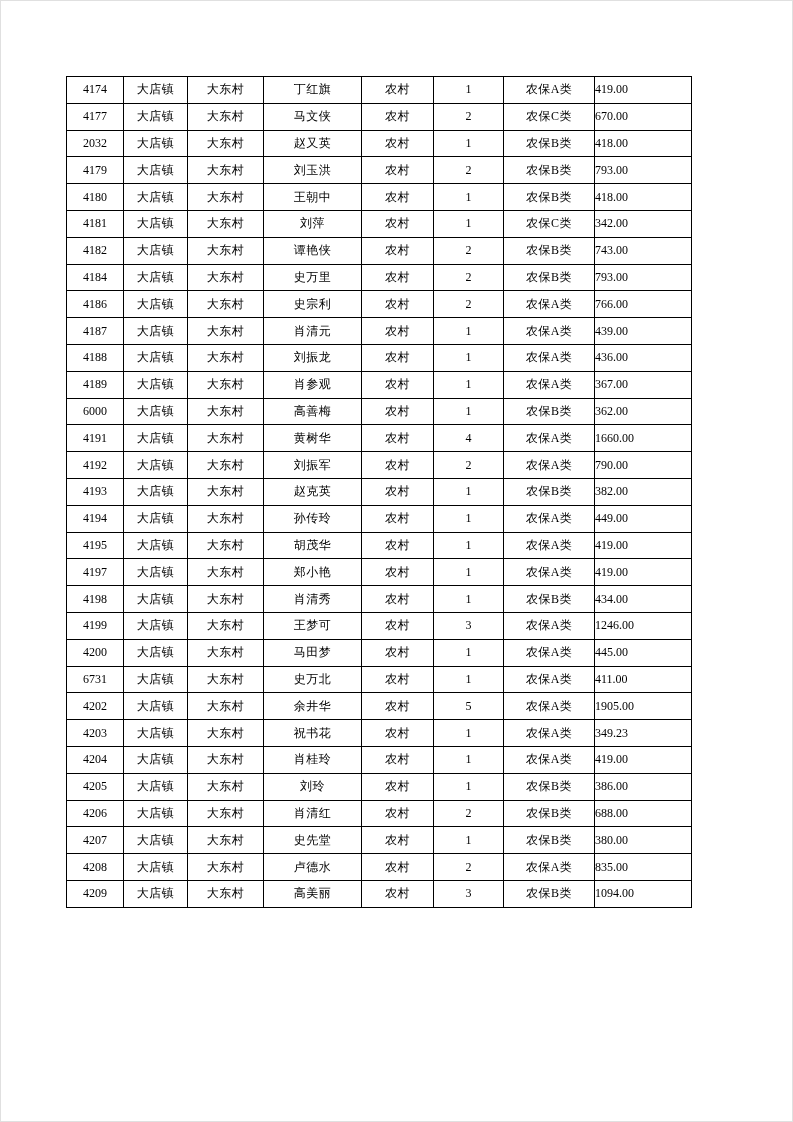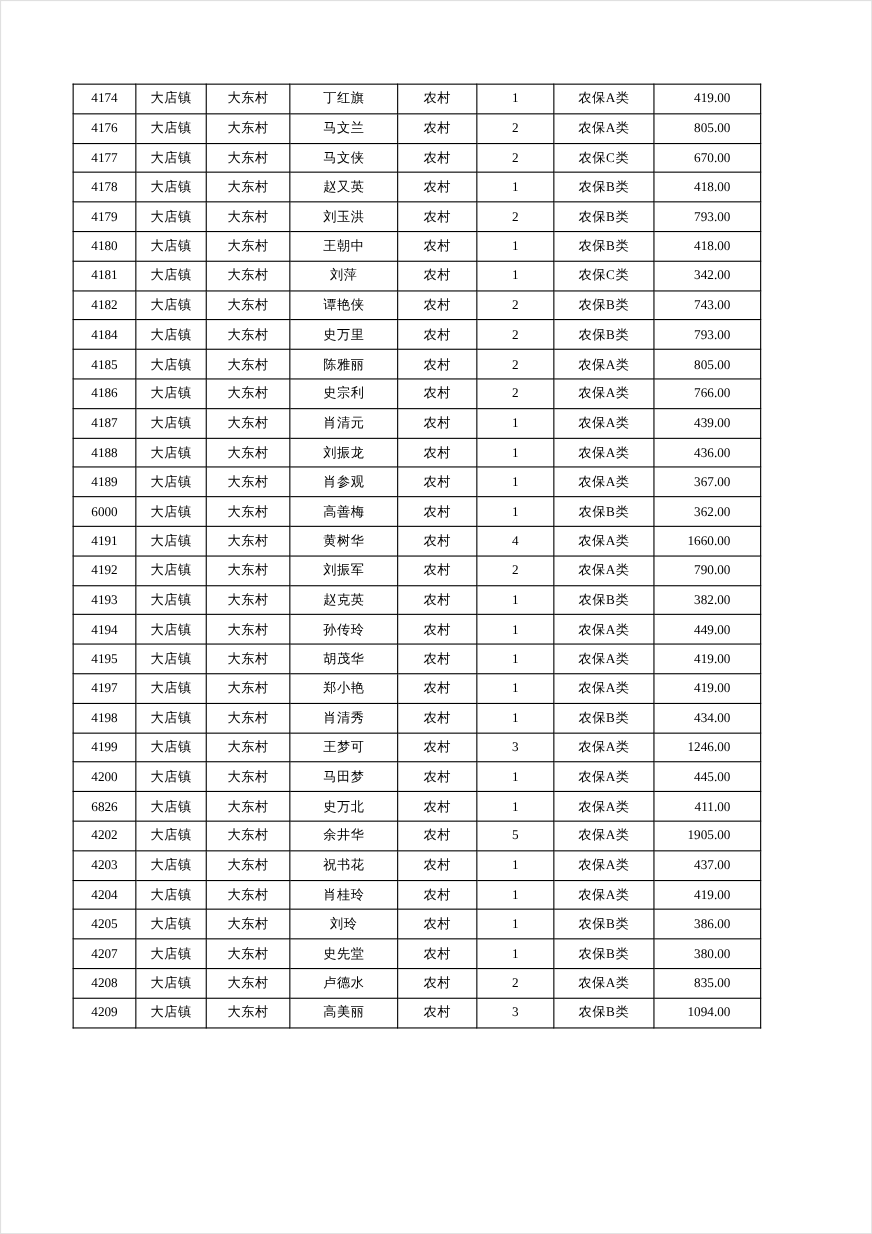--- a/index.html
+++ b/index.html
@@ -31,21 +31,21 @@
     border: 1px solid #000000;
     height: 25.8px;
     padding: 0;
     text-align: center;
     vertical-align: middle;
     white-space: nowrap;
     overflow: hidden;
     letter-spacing: 0.5px;
   }
   table.data-table td.col-amount {
-    text-align: right;
+    text-align: left;
     padding-right: 27px;
     letter-spacing: 0px;
   }
   table.data-table td.col-id,
   table.data-table td.col-count {
     letter-spacing: 0px;
   }
 </style>
 </head>
 <body>
@@ -67,41 +67,31 @@
           <td class="col-id">4174</td>
           <td class="col-town">大店镇</td>
           <td class="col-village">大东村</td>
           <td class="col-name">丁红旗</td>
           <td class="col-type">农村</td>
           <td class="col-count">1</td>
           <td class="col-category">农保A类</td>
           <td class="col-amount">419.00</td>
         </tr>
         <tr>
-          <td class="col-id">4176</td>
-          <td class="col-town">大店镇</td>
-          <td class="col-village">大东村</td>
-          <td class="col-name">马文兰</td>
-          <td class="col-type">农村</td>
-          <td class="col-count">2</td>
-          <td class="col-category">农保A类</td>
-          <td class="col-amount">805.00</td>
-        </tr>
-        <tr>
           <td class="col-id">4177</td>
           <td class="col-town">大店镇</td>
           <td class="col-village">大东村</td>
           <td class="col-name">马文侠</td>
           <td class="col-type">农村</td>
           <td class="col-count">2</td>
           <td class="col-category">农保C类</td>
           <td class="col-amount">670.00</td>
         </tr>
         <tr>
-          <td class="col-id">4178</td>
+          <td class="col-id">2032</td>
           <td class="col-town">大店镇</td>
           <td class="col-village">大东村</td>
           <td class="col-name">赵又英</td>
           <td class="col-type">农村</td>
           <td class="col-count">1</td>
           <td class="col-category">农保B类</td>
           <td class="col-amount">418.00</td>
         </tr>
         <tr>
           <td class="col-id">4179</td>
@@ -147,30 +137,20 @@
           <td class="col-id">4184</td>
           <td class="col-town">大店镇</td>
           <td class="col-village">大东村</td>
           <td class="col-name">史万里</td>
           <td class="col-type">农村</td>
           <td class="col-count">2</td>
           <td class="col-category">农保B类</td>
           <td class="col-amount">793.00</td>
         </tr>
         <tr>
-          <td class="col-id">4185</td>
-          <td class="col-town">大店镇</td>
-          <td class="col-village">大东村</td>
-          <td class="col-name">陈雅丽</td>
-          <td class="col-type">农村</td>
-          <td class="col-count">2</td>
-          <td class="col-category">农保A类</td>
-          <td class="col-amount">805.00</td>
-        </tr>
-        <tr>
           <td class="col-id">4186</td>
           <td class="col-town">大店镇</td>
           <td class="col-village">大东村</td>
           <td class="col-name">史宗利</td>
           <td class="col-type">农村</td>
           <td class="col-count">2</td>
           <td class="col-category">农保A类</td>
           <td class="col-amount">766.00</td>
         </tr>
         <tr>
@@ -297,21 +277,21 @@
           <td class="col-id">4200</td>
           <td class="col-town">大店镇</td>
           <td class="col-village">大东村</td>
           <td class="col-name">马田梦</td>
           <td class="col-type">农村</td>
           <td class="col-count">1</td>
           <td class="col-category">农保A类</td>
           <td class="col-amount">445.00</td>
         </tr>
         <tr>
-          <td class="col-id">6826</td>
+          <td class="col-id">6731</td>
           <td class="col-town">大店镇</td>
           <td class="col-village">大东村</td>
           <td class="col-name">史万北</td>
           <td class="col-type">农村</td>
           <td class="col-count">1</td>
           <td class="col-category">农保A类</td>
           <td class="col-amount">411.00</td>
         </tr>
         <tr>
           <td class="col-id">4202</td>
@@ -324,41 +304,51 @@
           <td class="col-amount">1905.00</td>
         </tr>
         <tr>
           <td class="col-id">4203</td>
           <td class="col-town">大店镇</td>
           <td class="col-village">大东村</td>
           <td class="col-name">祝书花</td>
           <td class="col-type">农村</td>
           <td class="col-count">1</td>
           <td class="col-category">农保A类</td>
-          <td class="col-amount">437.00</td>
+          <td class="col-amount">349.23</td>
         </tr>
         <tr>
           <td class="col-id">4204</td>
           <td class="col-town">大店镇</td>
           <td class="col-village">大东村</td>
           <td class="col-name">肖桂玲</td>
           <td class="col-type">农村</td>
           <td class="col-count">1</td>
           <td class="col-category">农保A类</td>
           <td class="col-amount">419.00</td>
         </tr>
         <tr>
           <td class="col-id">4205</td>
           <td class="col-town">大店镇</td>
           <td class="col-village">大东村</td>
           <td class="col-name">刘玲</td>
           <td class="col-type">农村</td>
           <td class="col-count">1</td>
           <td class="col-category">农保B类</td>
           <td class="col-amount">386.00</td>
+        </tr>
+        <tr>
+          <td class="col-id">4206</td>
+          <td class="col-town">大店镇</td>
+          <td class="col-village">大东村</td>
+          <td class="col-name">肖清红</td>
+          <td class="col-type">农村</td>
+          <td class="col-count">2</td>
+          <td class="col-category">农保B类</td>
+          <td class="col-amount">688.00</td>
         </tr>
         <tr>
           <td class="col-id">4207</td>
           <td class="col-town">大店镇</td>
           <td class="col-village">大东村</td>
           <td class="col-name">史先堂</td>
           <td class="col-type">农村</td>
           <td class="col-count">1</td>
           <td class="col-category">农保B类</td>
           <td class="col-amount">380.00</td>

